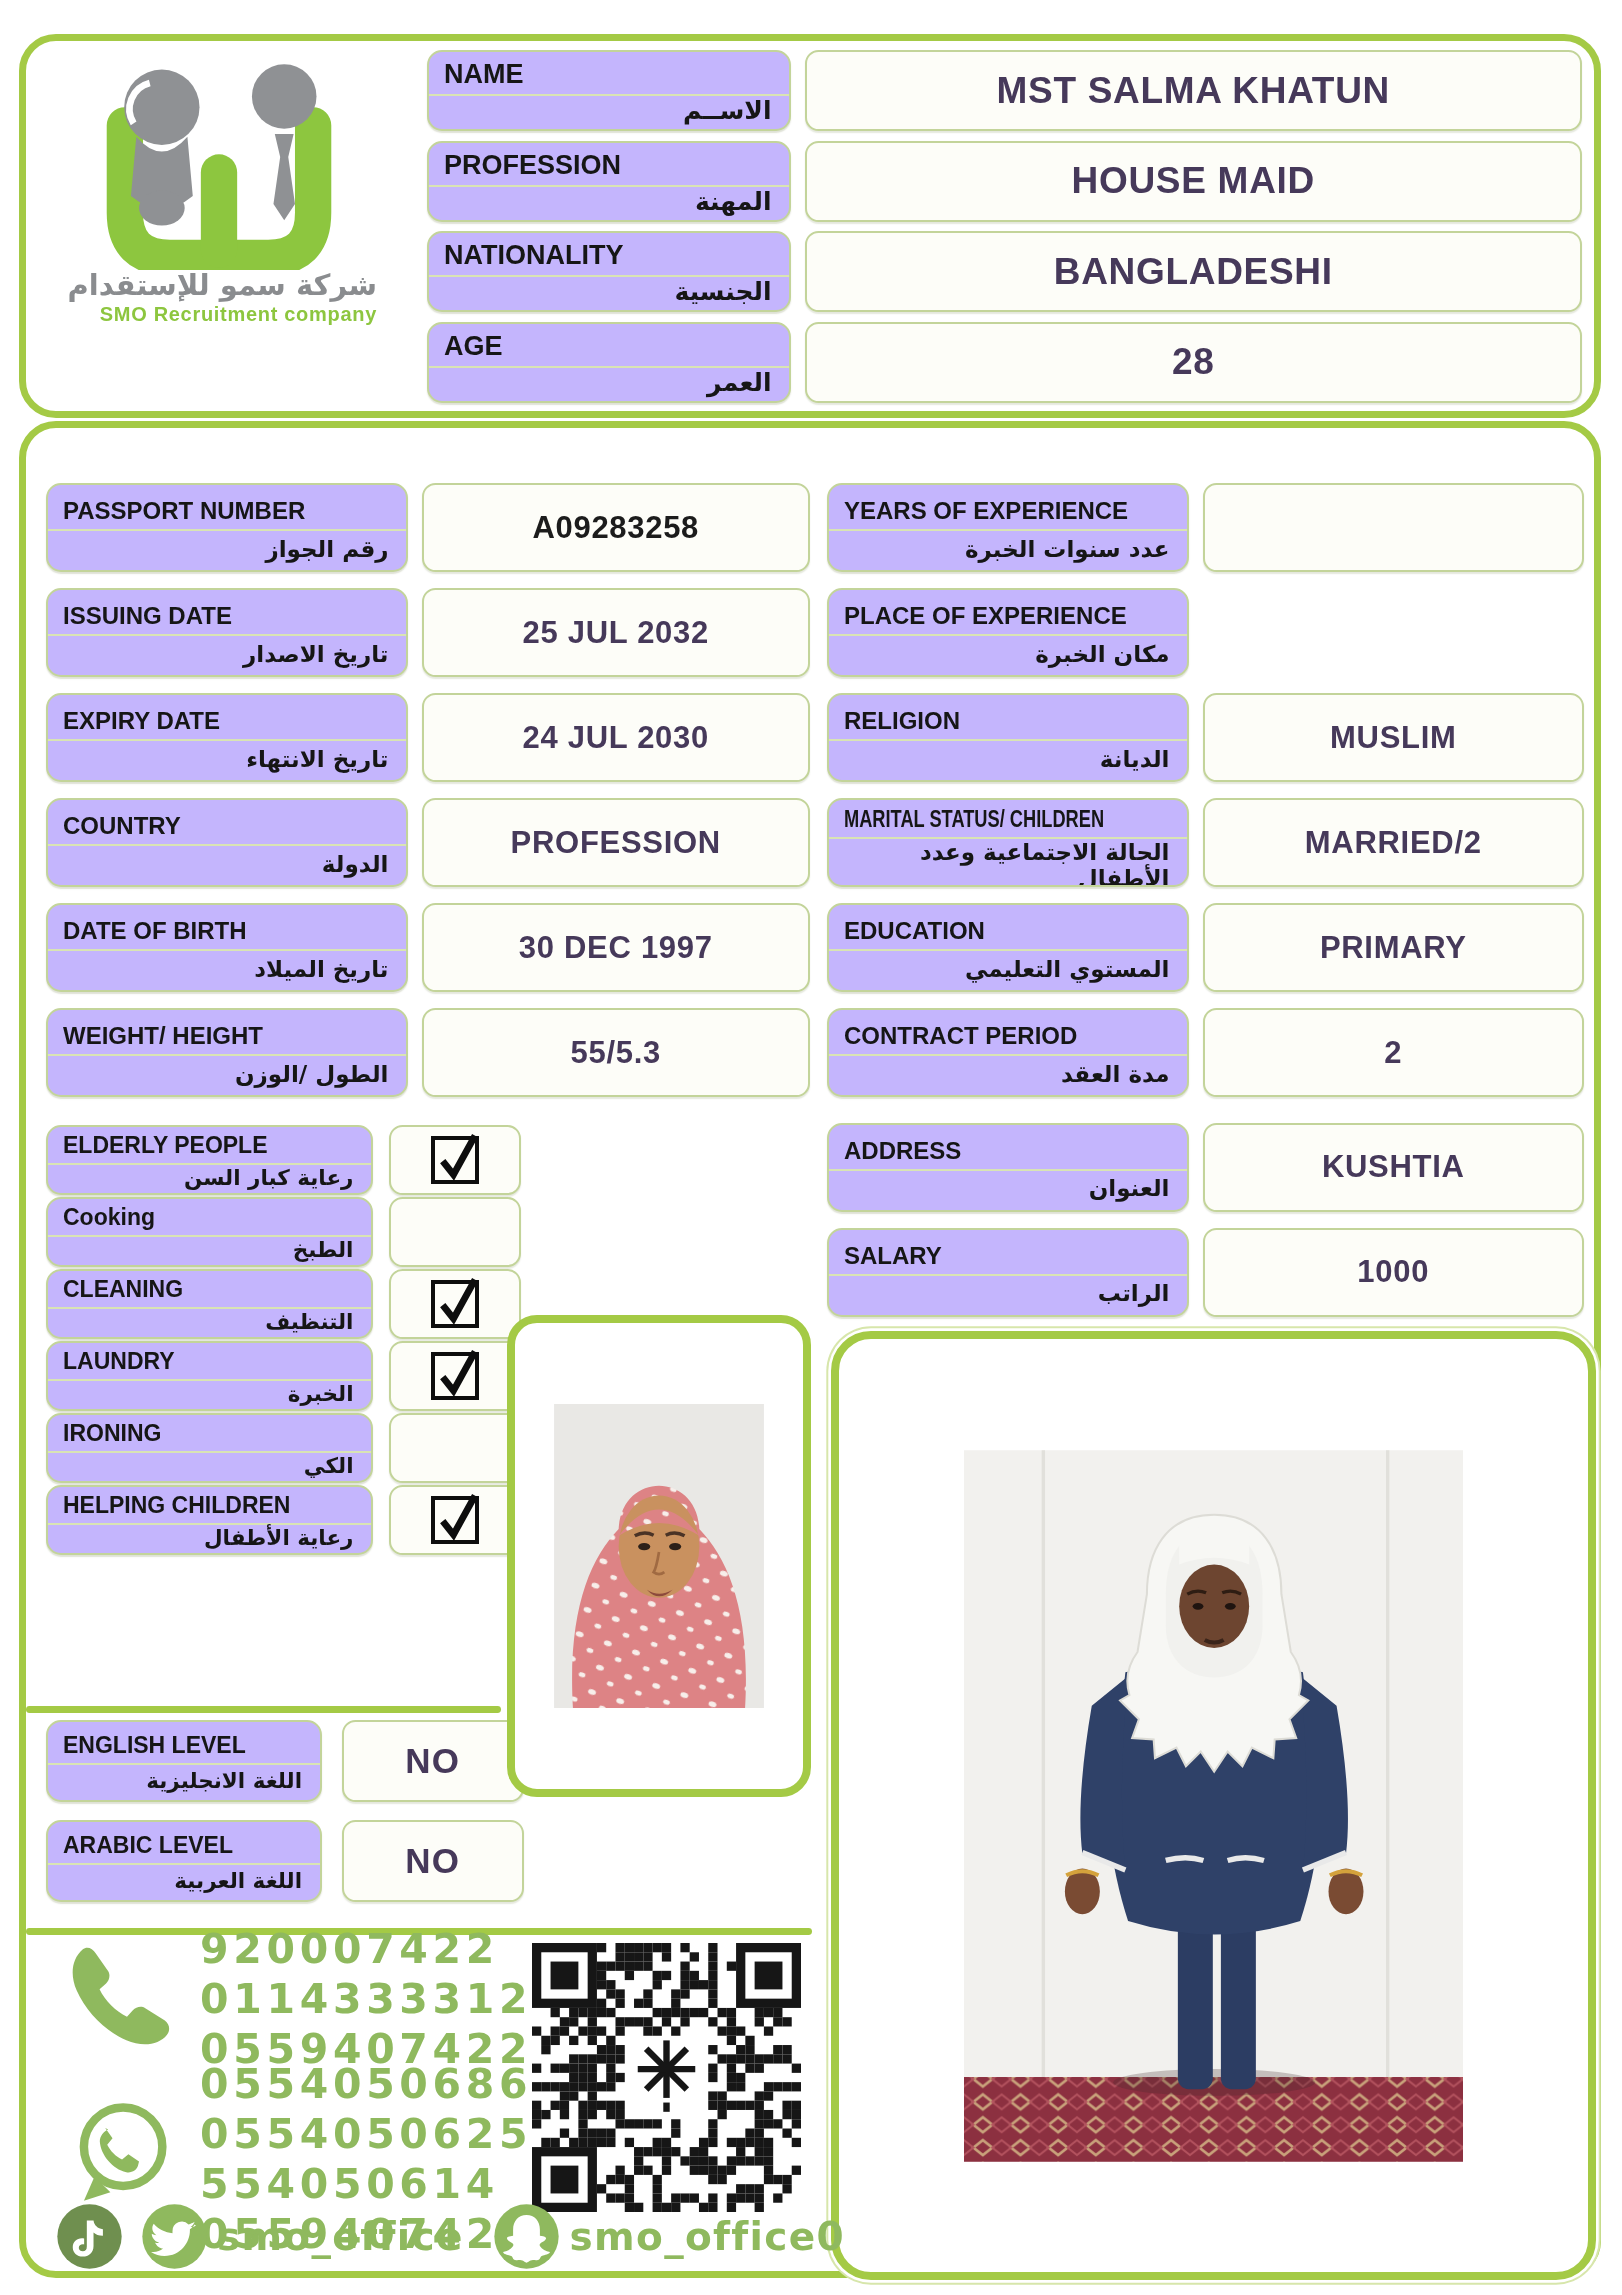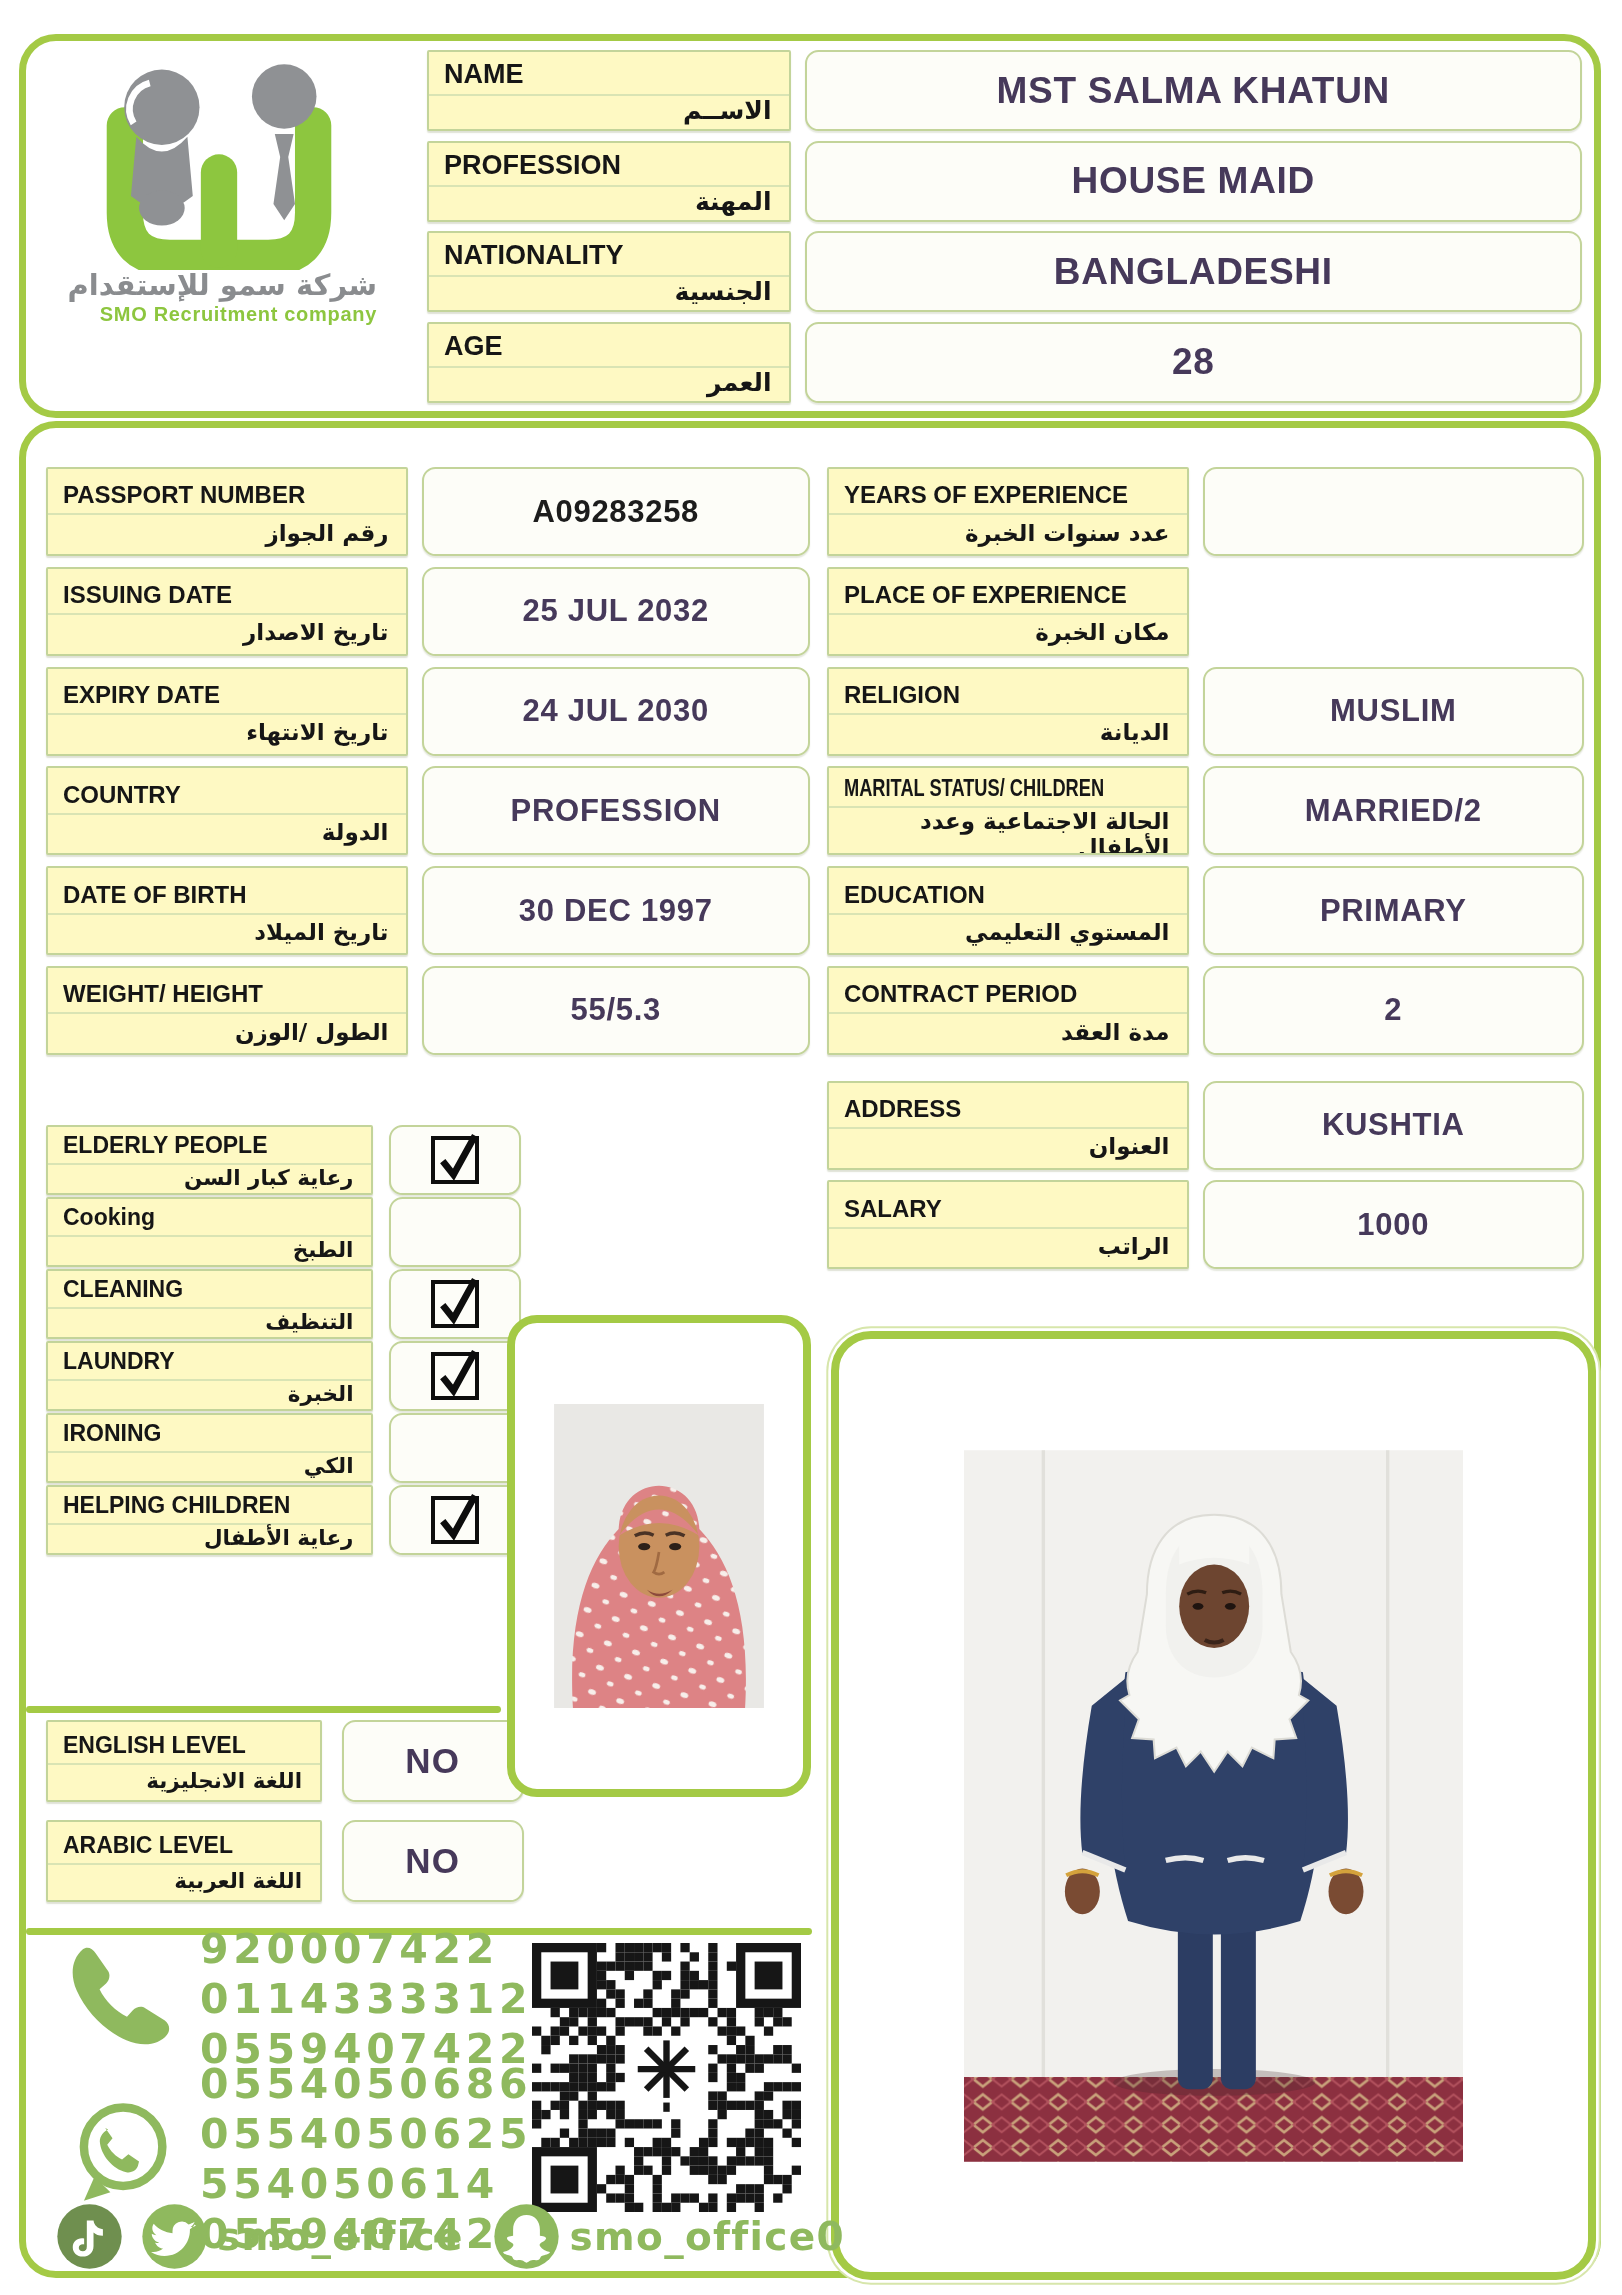--- a/index.html
+++ b/index.html
@@ -2,21 +2,21 @@
 <html style="font-size:10.8px"><head>
 <meta charset="utf-8">
 <style>
   html,body{margin:0;padding:0;background:#ffffff;}
   body{width:1622px;height:2295px;position:relative;font-family:"Liberation Sans",sans-serif;overflow:hidden;}
   .box{position:absolute;background:#fff;border:7.4px solid #a4ca45;border-radius:37px;}
   #header-box{left:19px;top:34px;width:1568px;height:370px;}
   #main-box{left:19px;top:421px;width:1568px;height:1843px;}
 
   
-  .lbox{background:#fef9c3;border:2px solid #c3d49a;border-radius:2px;box-shadow:0 2px 1.3px rgba(110,125,70,.22);
+  .lbox{background:#c4b5fd;border:2px solid #c3d49a;border-radius:15px;box-shadow:0 2px 1.3px rgba(110,125,70,.22);
         display:flex;flex-direction:column;overflow:hidden;}
   .lb-en{display:flex;align-items:flex-end;padding:5.4px 0 1.3px 15px;font-weight:bold;color:#161616;white-space:nowrap;}
   .lb-en span{transform-origin:left center;display:inline-block;}
   .lb-div{border-top:2.7px solid #d9e4b4;margin:2.7px 0 0 0;}
   .lb-ar{flex:1;direction:rtl;display:flex;align-items:center;padding:0 17.5px 4px 0;
          font-family:"DejaVu Sans",sans-serif;font-weight:bold;color:#161616;}
   .vbox{background:#fdfdf8;border:2px solid #c3d49a;border-radius:13.5px;box-shadow:0 2px 1.3px rgba(110,125,70,.18);
         display:flex;align-items:center;justify-content:center;font-weight:bold;color:#46395a;}
 
   
@@ -29,21 +29,21 @@
 
   
   #logo-wrap{position:absolute;left:21px;top:6.7px;width:330px;text-align:right;}
   #logo-ar{font-family:"DejaVu Sans",sans-serif;font-weight:bold;font-size:29px;color:#8a8c8f;margin-top:-4px;}
   #logo-en{font-weight:bold;font-size:20px;color:#8dc63f;letter-spacing:0.7px;margin-top:1px;}
 
   
   .fieldcol{position:absolute;}
   #left-fields{left:20px;top:39px;width:764px;}
   #right-fields{left:801px;top:39px;width:757px;}
-  .frow{display:flex;height:89px;margin-bottom:10.8px;}
+  .frow{display:flex;height:89px;margin-bottom:10.8px;margin-top:16px;}
   .frow .lbox{width:358px;}
   .frow .lb-en{font-size:24px;height:35px;}
   .frow .lb-ar{font-size:23px;padding-left:36px;}
   .frow .vbox{flex:1;margin-left:13.5px;font-size:31px;letter-spacing:0.7px;}
   .frow.gap-top{margin-top:25.6px;}
 
   
   #skills{left:20px;top:697px;width:478px;position:absolute;}
   .skrow{display:flex;height:70px;margin-bottom:2px;}
   .skrow .lbox{width:323px;}

